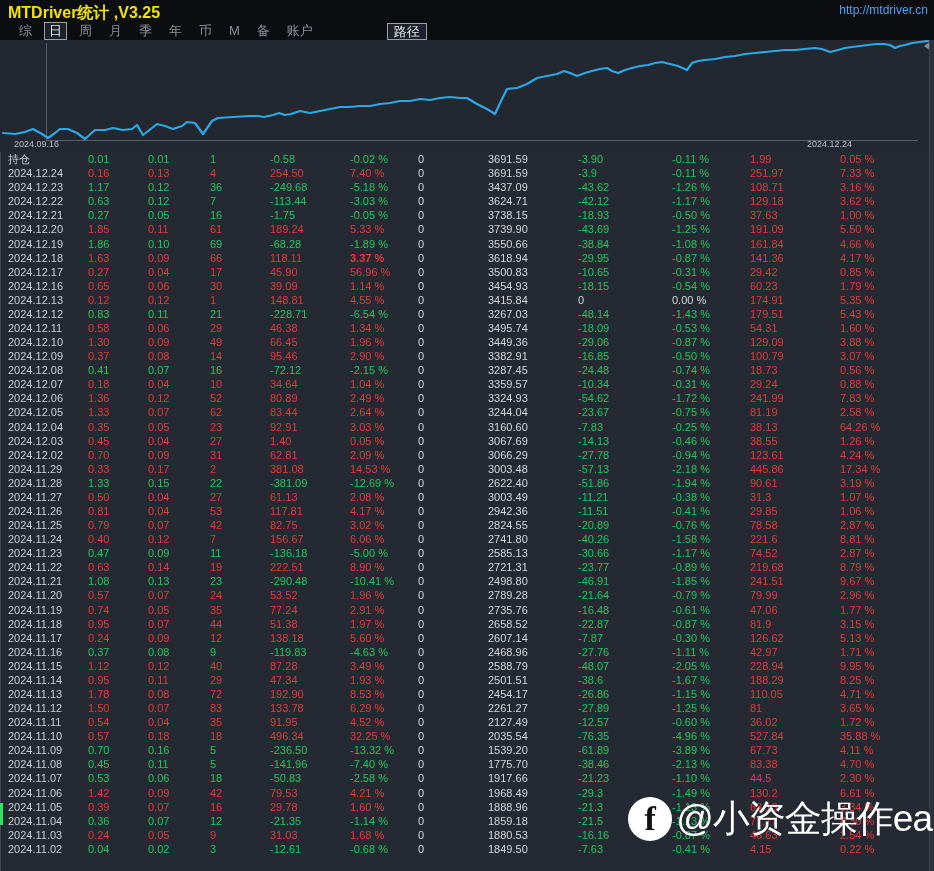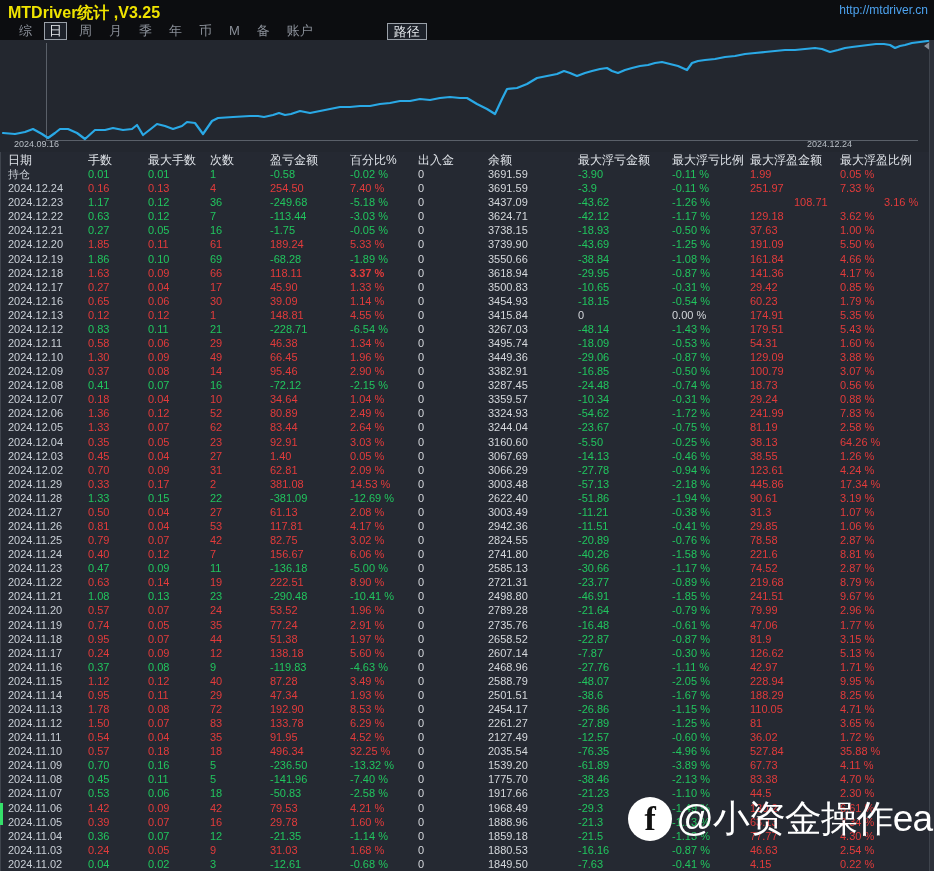--- a/index.html
+++ b/index.html
@@ -79,34 +79,20 @@
       <line x1="46.5" y1="3" x2="46.5" y2="100" stroke="#5a6069" stroke-width="1"></line>
       <line x1="46" y1="100.5" x2="918" y2="100.5" stroke="#5a6069" stroke-width="1"></line>
       <polyline id="curve" fill="none" stroke-width="2.2" stroke-linejoin="round" stroke-linecap="round" points="3,93 15,94 25,92 33,89 42,94 48,98 55,93 60,89 68,89 77,93 85,99 95,90 105,90 113,88 123,90 132,89 137,85 143,95 152,88 157,84 165,86 173,89 182,86 187,82 195,83 203,94 212,81 218,78 233,77 250,76 258,76 264,77 273,75 279,73 285,75 291,74 300,71 310,73 320,71 330,69 340,67 350,67 360,66 370,66 380,64 390,63 400,61 410,61 420,59 430,60 440,58 450,57 460,58 467,58 477,64 487,69 495,74 502,59 507,49 517,48 527,44 537,38 547,36 557,34 564,31 570,33 577,36 585,33 592,31 600,29 607,28 612,31 618,33 625,30 632,28 640,26 648,25 655,23 662,22 670,24 678,26 687,30 692,23 698,21 705,20 715,19 725,17 735,16 745,14 755,13 765,12 775,11 785,10 795,10 805,9 815,8 822,9 830,12 838,10 845,8 852,7 860,6 868,5 876,4 884,4 890,5 895,8 900,6 905,5 912,3 920,2 928,1" stroke="#2aa9e6"></polyline>
     </svg>
     <span class="axis-label left">2024.09.16</span>
     <span class="axis-label right">2024.12.24</span>
     <div class="scroll-arrow"></div>
   </div>
 
   <div class="table">
-    <div class="trow thead" id="thead">
-        <span class="cell" style="width: 80px;">日期</span>
-        <span class="cell" style="width: 60px;">手数</span>
-        <span class="cell" style="width: 62px;">最大手数</span>
-        <span class="cell" style="width: 60px;">次数</span>
-        <span class="cell" style="width: 80px;">盈亏金额</span>
-        <span class="cell" style="width: 68px;">百分比%</span>
-        <span class="cell" style="width: 70px;">出入金</span>
-        <span class="cell" style="width: 90px;">余额</span>
-        <span class="cell" style="width: 94px;">最大浮亏金额</span>
-        <span class="cell" style="width: 78px;">最大浮亏比例</span>
-        <span class="cell" style="width: 90px;">最大浮盈金额</span>
-        <span class="cell" style="width: 86px;">最大浮盈比例</span>
-      </div>
     <div id="tbody">
         <div class="trow">
           <span class="cell" style="width: 80px; color: rgb(201, 207, 214);">持仓</span>
           <span class="cell" style="width: 60px; color: rgb(33, 197, 94);">0.01</span>
           <span class="cell" style="width: 62px; color: rgb(33, 197, 94);">0.01</span>
           <span class="cell" style="width: 60px; color: rgb(33, 197, 94);">1</span>
           <span class="cell" style="width: 80px; color: rgb(33, 197, 94);">-0.58</span>
           <span class="cell" style="width: 68px; color: rgb(33, 197, 94);">-0.02 %</span>
           <span class="cell" style="width: 70px; color: rgb(212, 215, 219);">0</span>
           <span class="cell" style="width: 90px; color: rgb(212, 215, 219);">3691.59</span>
@@ -133,21 +119,21 @@
           <span class="cell" style="width: 80px; color: rgb(201, 207, 214);">2024.12.23</span>
           <span class="cell" style="width: 60px; color: rgb(33, 197, 94);">1.17</span>
           <span class="cell" style="width: 62px; color: rgb(33, 197, 94);">0.12</span>
           <span class="cell" style="width: 60px; color: rgb(33, 197, 94);">36</span>
           <span class="cell" style="width: 80px; color: rgb(33, 197, 94);">-249.68</span>
           <span class="cell" style="width: 68px; color: rgb(33, 197, 94);">-5.18 %</span>
           <span class="cell" style="width: 70px; color: rgb(212, 215, 219);">0</span>
           <span class="cell" style="width: 90px; color: rgb(212, 215, 219);">3437.09</span>
           <span class="cell" style="width: 94px; color: rgb(33, 197, 94);">-43.62</span>
           <span class="cell" style="width: 78px; color: rgb(33, 197, 94);">-1.26 %</span>
-          <span class="cell" style="width: 90px; color: rgb(226, 59, 59); margin-left: 44px;">108.71</span>
+          <span class="cell" style="width: 90px; color: rgb(226, 59, 59);">108.71</span>
           <span class="cell" style="width: 86px; color: rgb(226, 59, 59);">3.16 %</span>
         </div>
         <div class="trow">
           <span class="cell" style="width: 80px; color: rgb(201, 207, 214);">2024.12.22</span>
           <span class="cell" style="width: 60px; color: rgb(33, 197, 94);">0.63</span>
           <span class="cell" style="width: 62px; color: rgb(33, 197, 94);">0.12</span>
           <span class="cell" style="width: 60px; color: rgb(33, 197, 94);">7</span>
           <span class="cell" style="width: 80px; color: rgb(33, 197, 94);">-113.44</span>
           <span class="cell" style="width: 68px; color: rgb(33, 197, 94);">-3.03 %</span>
           <span class="cell" style="width: 70px; color: rgb(212, 215, 219);">0</span>
@@ -212,21 +198,21 @@
           <span class="cell" style="width: 78px; color: rgb(33, 197, 94);">-0.87 %</span>
           <span class="cell" style="width: 90px; color: rgb(226, 59, 59);">141.36</span>
           <span class="cell" style="width: 86px; color: rgb(226, 59, 59);">4.17 %</span>
         </div>
         <div class="trow">
           <span class="cell" style="width: 80px; color: rgb(201, 207, 214);">2024.12.17</span>
           <span class="cell" style="width: 60px; color: rgb(226, 59, 59);">0.27</span>
           <span class="cell" style="width: 62px; color: rgb(226, 59, 59);">0.04</span>
           <span class="cell" style="width: 60px; color: rgb(226, 59, 59);">17</span>
           <span class="cell" style="width: 80px; color: rgb(226, 59, 59);">45.90</span>
-          <span class="cell" style="width: 68px; color: rgb(226, 59, 59);">1.33 %</span>
+          <span class="cell" style="width: 68px; color: rgb(226, 59, 59);">56.96 %</span>
           <span class="cell" style="width: 70px; color: rgb(212, 215, 219);">0</span>
           <span class="cell" style="width: 90px; color: rgb(212, 215, 219);">3500.83</span>
           <span class="cell" style="width: 94px; color: rgb(33, 197, 94);">-10.65</span>
           <span class="cell" style="width: 78px; color: rgb(33, 197, 94);">-0.31 %</span>
           <span class="cell" style="width: 90px; color: rgb(226, 59, 59);">29.42</span>
           <span class="cell" style="width: 86px; color: rgb(226, 59, 59);">0.85 %</span>
         </div>
         <div class="trow">
           <span class="cell" style="width: 80px; color: rgb(201, 207, 214);">2024.12.16</span>
           <span class="cell" style="width: 60px; color: rgb(226, 59, 59);">0.65</span>
@@ -369,21 +355,21 @@
         </div>
         <div class="trow">
           <span class="cell" style="width: 80px; color: rgb(201, 207, 214);">2024.12.04</span>
           <span class="cell" style="width: 60px; color: rgb(226, 59, 59);">0.35</span>
           <span class="cell" style="width: 62px; color: rgb(226, 59, 59);">0.05</span>
           <span class="cell" style="width: 60px; color: rgb(226, 59, 59);">23</span>
           <span class="cell" style="width: 80px; color: rgb(226, 59, 59);">92.91</span>
           <span class="cell" style="width: 68px; color: rgb(226, 59, 59);">3.03 %</span>
           <span class="cell" style="width: 70px; color: rgb(212, 215, 219);">0</span>
           <span class="cell" style="width: 90px; color: rgb(212, 215, 219);">3160.60</span>
-          <span class="cell" style="width: 94px; color: rgb(33, 197, 94);">-5.50</span>
+          <span class="cell" style="width: 94px; color: rgb(33, 197, 94);">-7.83</span>
           <span class="cell" style="width: 78px; color: rgb(33, 197, 94);">-0.25 %</span>
           <span class="cell" style="width: 90px; color: rgb(226, 59, 59);">38.13</span>
           <span class="cell" style="width: 86px; color: rgb(226, 59, 59);">64.26 %</span>
         </div>
         <div class="trow">
           <span class="cell" style="width: 80px; color: rgb(201, 207, 214);">2024.12.03</span>
           <span class="cell" style="width: 60px; color: rgb(226, 59, 59);">0.45</span>
           <span class="cell" style="width: 62px; color: rgb(226, 59, 59);">0.04</span>
           <span class="cell" style="width: 60px; color: rgb(226, 59, 59);">27</span>
           <span class="cell" style="width: 80px; color: rgb(226, 59, 59);">1.40</span>

